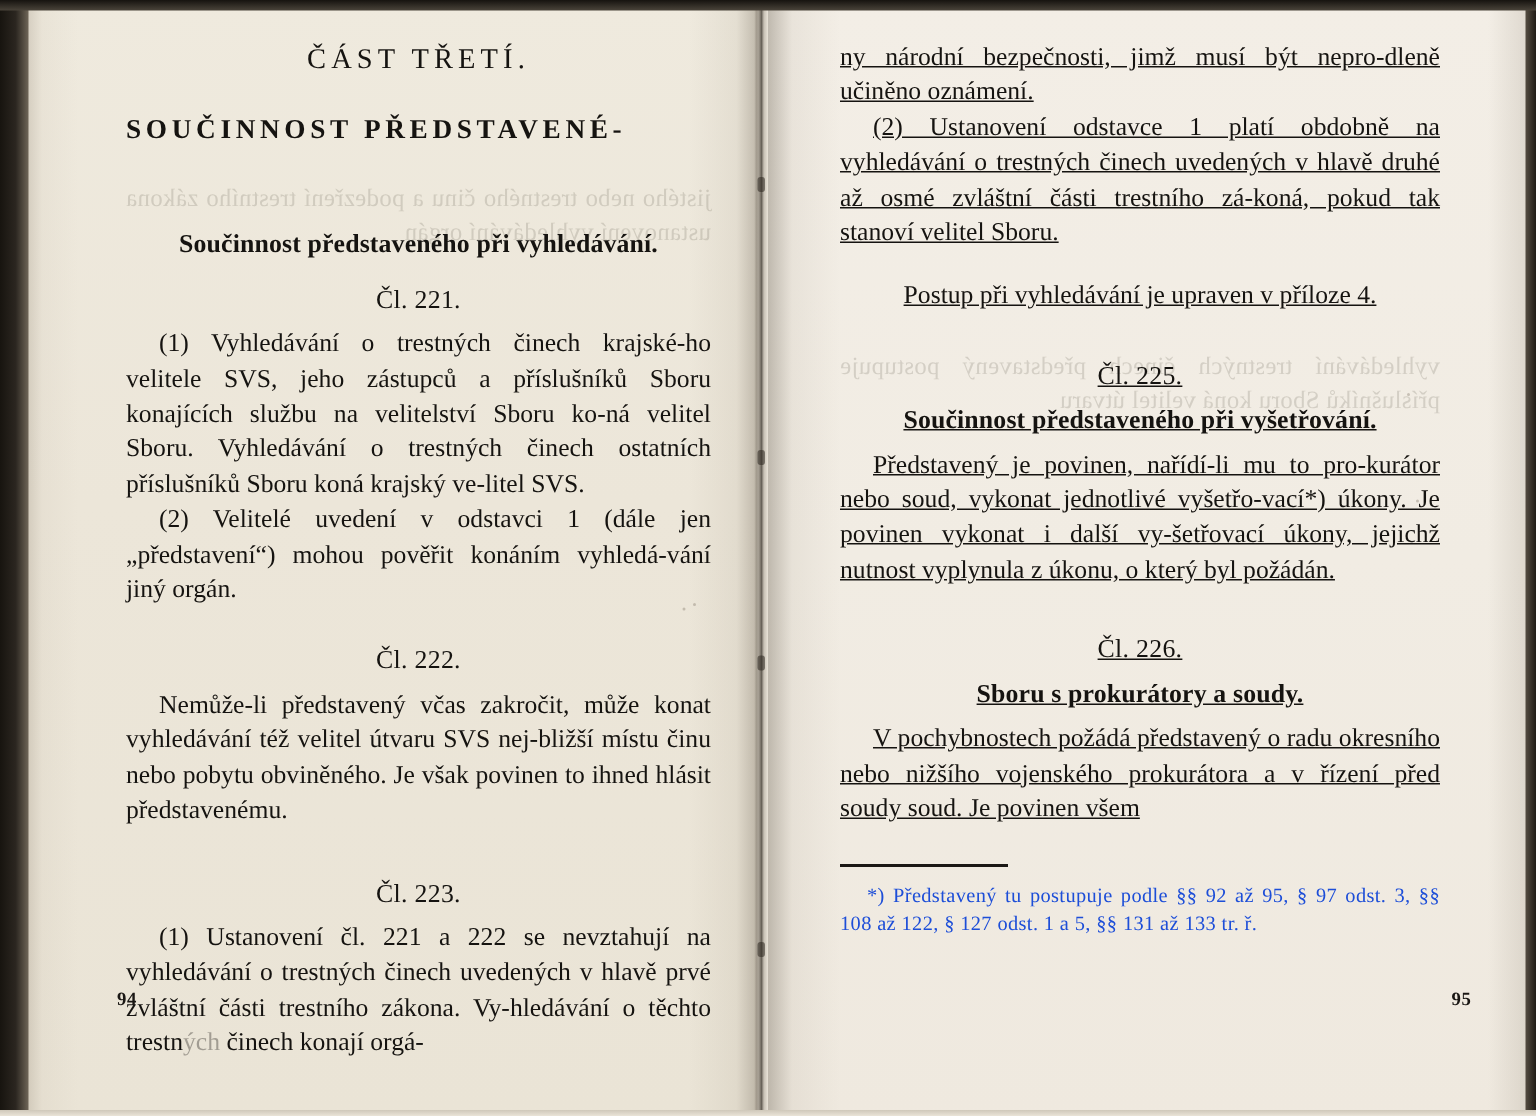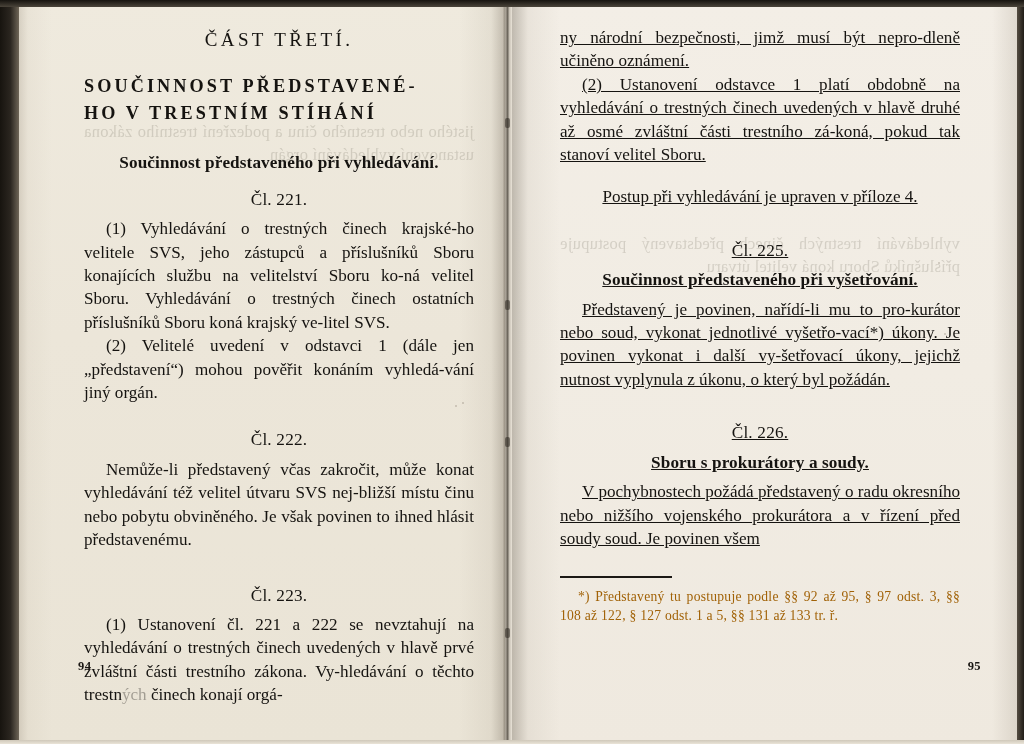--- a/index.html
+++ b/index.html
@@ -129,21 +129,21 @@
 
   
   .footnote {
     position: absolute;
     left: 560px;
     width: 400px;
     top: 576px;
     font-size: 13.6px;
     line-height: 19.6px;
     text-align: justify;
-    color: #a16207;
+    color: #1d4ed8;
   }
   .footnote-rule {
     width: 112px;
     height: 1.6px;
     background: #1b1815;
     margin: 0 0 9px 0;
   }
   .footnote p {
     margin: 0;
     text-indent: 18px;
@@ -199,21 +199,21 @@
   <div class="bleed bleed-right">
     <p>vyhledávání trestných činech představený postupuje příslušníků Sboru koná velitel útvaru</p>
   </div>
 
   <div class="col col-left">
 
     <h1 class="part-title">ČÁST TŘETÍ.</h1>
 
     <h2 class="part-subtitle">
       <span>SOUČINNOST PŘEDSTAVENÉ-</span><br>
-      <span>HO V TRESTNÍM STÍHÁNÍ</span><br>
+      <br>
     </h2>
 
     <h3 class="section-title">Součinnost představeného při vyhledávání.</h3>
 
     <div class="article-no">Čl. 221.</div>
 
     <p class="body">(1) Vyhledávání o trestných činech krajské-ho velitele SVS, jeho zástupců a příslušníků Sboru konajících službu na velitelství Sboru ko-ná velitel Sboru. Vyhledávání o trestných činech ostatních příslušníků Sboru koná krajský ve-litel SVS.</p>
     <p class="body">(2) Velitelé uvedení v odstavci 1 (dále jen „představení“) mohou pověřit konáním vyhledá-vání jiný orgán.</p>
 
     <div class="spacer-sm"></div>

